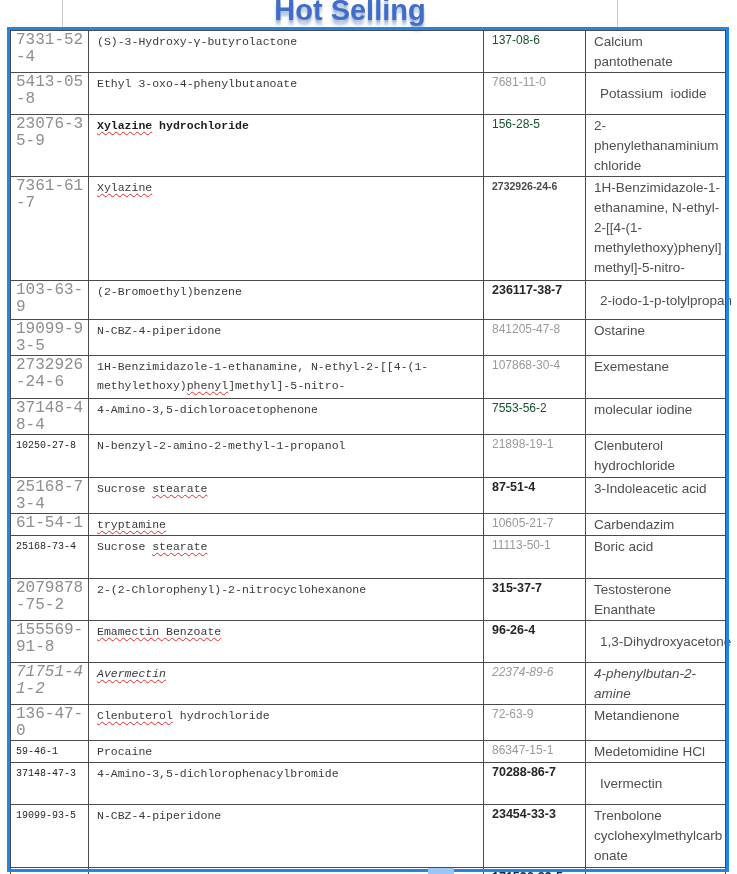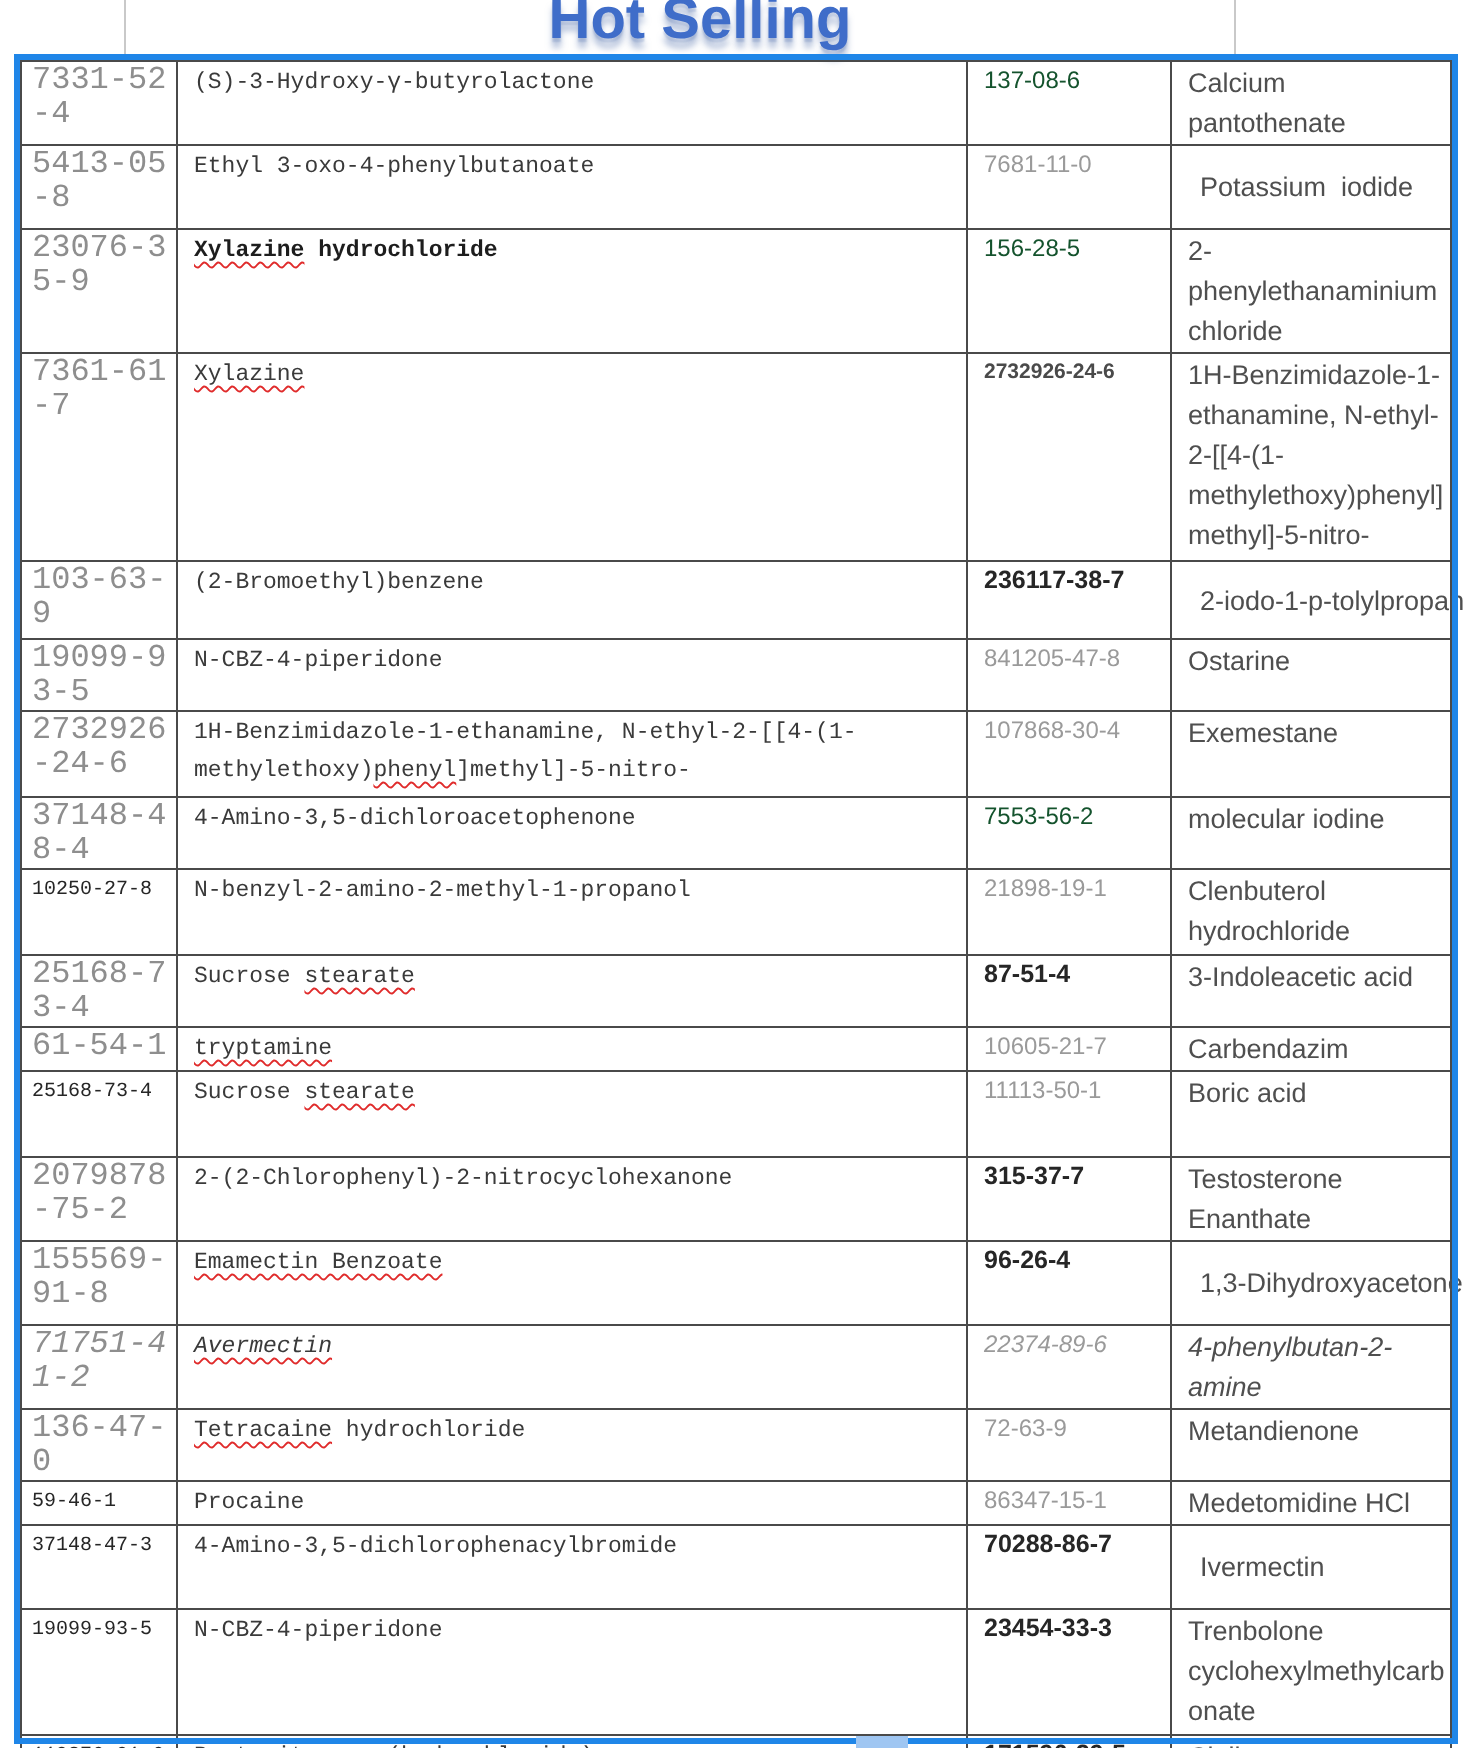--- a/index.html
+++ b/index.html
@@ -144,21 +144,21 @@
           <td class="c4 mid nowrap">1,3-Dihydroxyacetone</td>
         </tr>
         <tr style="height: 42px; font-style: italic;">
           <td class="c1 small">71751-41-2</td>
           <td class="c2"><span class="sq">Avermectin</span></td>
           <td class="c3 gray">22374-89-6</td>
           <td class="c4">4-phenylbutan-2-amine</td>
         </tr>
         <tr style="height: 22px; padding-left: 25px;">
           <td class="c1 small">136-47-0</td>
-          <td class="c2"><span class="sq">Tetracaine</span> hydrochloride</td>
+          <td class="c2"><span class="sq">Clenbuterol</span> hydrochloride</td>
           <td class="c3 gray">72-63-9</td>
           <td class="c4">Metandienone</td>
         </tr>
         <tr style="height: 21px;">
           <td class="c1 large">59-46-1</td>
           <td class="c2">Procaine</td>
           <td class="c3 gray">86347-15-1</td>
           <td class="c4">Medetomidine HCl</td>
         </tr>
         <tr style="height: 42px;">

